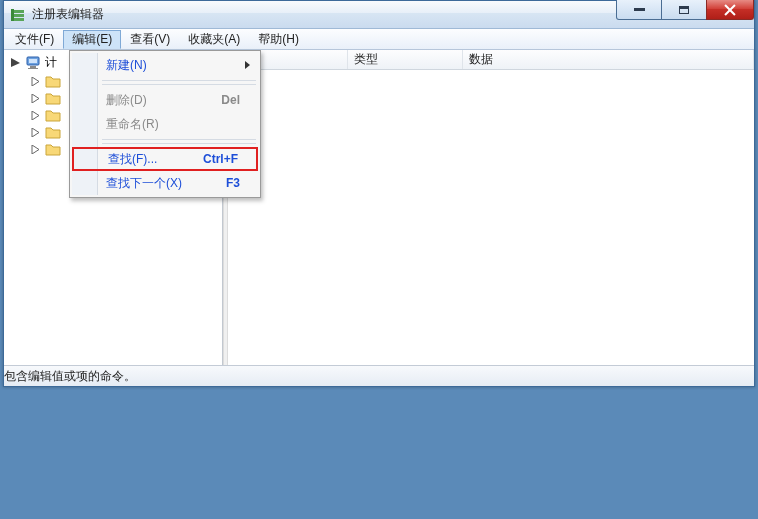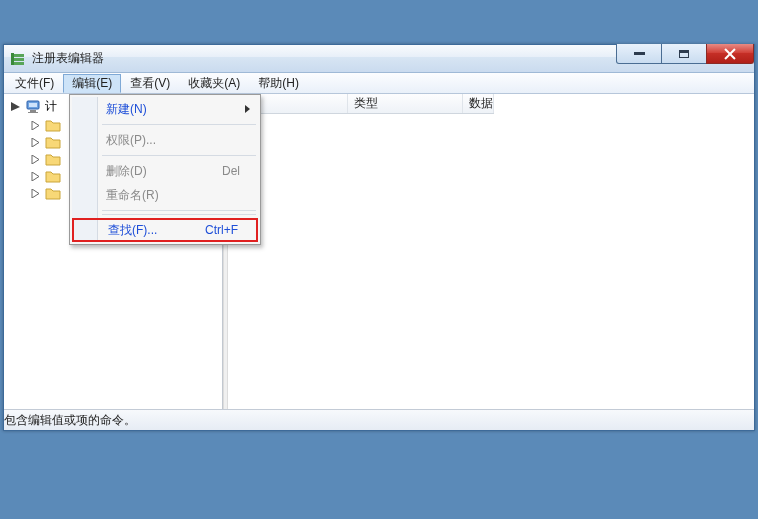--- a/index.html
+++ b/index.html
@@ -1,17 +1,17 @@
 <!DOCTYPE html>
 <html><head>
 <meta charset="utf-8">
 <style>
   * { box-sizing: border-box; margin: 0; padding: 0; font-family: "Microsoft YaHei", "SimSun", Tahoma, sans-serif; font-size: 12px; }
   body { background: #5b8ab8; padding: 0; width: 758px; height: 519px; overflow: hidden; position: relative; }
-  .window { position: absolute; left: 3px; top: 0; width: 752px; height: 387px; background: #fff; border: 1px solid #3d6a99; box-shadow: 0 0 3px rgba(0,0,0,0.3); margin-top: 44px; }
+  .window { position: absolute; left: 3px; top: 0; width: 752px; height: 387px; background: #fff; border: 1px solid #3d6a99; box-shadow: 0 0 3px rgba(0,0,0,0.3); }
   .titlebar { height: 28px; background: linear-gradient(to bottom, #f9fbfd 0%, #e7eff8 45%, #d7e5f3 46%, #cadbef 100%); border-bottom: 1px solid #9fb9d6; display: flex; align-items: center; padding-left: 6px; position: relative; }
   .titlebar .app-icon { width: 16px; height: 16px; margin-right: 6px; display: inline-flex; align-items: center; justify-content: center; color: #3a8a3a; }
   .titlebar .title-text { color: #222; font-size: 12px; }
   .win-controls { position: absolute; right: 0; top: -1px; display: flex; height: 20px; }
   .win-btn { width: 46px; height: 20px; border: 1px solid #4a6d93; border-top: none; background: linear-gradient(to bottom, #e8f1fb, #c9dcf0); display: flex; align-items: center; justify-content: center; margin-left: -1px; }
   .win-btn.min { border-bottom-left-radius: 3px; }
   .win-btn.close { background: linear-gradient(to bottom, #e78b84, #d2423a 45%, #c62f27 46%, #b01f18); border-color: #8a2a25; border-bottom-right-radius: 3px; width: 48px; }
   .win-btn span { display:inline-block; }
   .min-g { width: 11px; height: 0; border-bottom: 3px solid #2d3b4e; }
   .max-g { width: 10px; height: 8px; border: 1px solid #2d3b4e; border-top: 3px solid #2d3b4e; }
@@ -20,21 +20,21 @@
   .close-g::before { transform: rotate(45deg); }
   .close-g::after { transform: rotate(-45deg); }
 
   .menubar { height: 21px; background: linear-gradient(to bottom, #fcfdff, #e9f0f9); border-bottom: 1px solid #b6c6da; display: flex; align-items: center; padding-left: 2px; }
   .menu-item { padding: 0 9px; display: flex; align-items: center; color: #222; cursor: default; }
   .menu-item.active { background: #cde3f8; border: 1px solid #7fa9d6; border-bottom: 1px solid #cde3f8; padding: 0 8px; }
 
   .client { position: absolute; left: 0; top: 49px; right: 0; bottom: 21px; background: #fff; display: flex; }
   .tree-pane { width: 219px; border-right: 1px solid #c2c8d0; padding: 4px 0 0 6px; overflow: hidden; }
   .splitter { width: 5px; background: #f0f0f0; border-left: 1px solid #dcdcdc; border-right: 1px solid #dcdcdc; cursor: col-resize; }
-  .list-pane { flex: 1; display: flex; flex-direction: row; }
+  .list-pane { flex: 1; display: flex; flex-direction: column; }
   .list-header { height: 20px; background: linear-gradient(to bottom, #fdfdfe, #eef2f7); border-bottom: 1px solid #cfd6de; display: flex; }
   .col { border-right: 1px solid #dfe4ea; padding-left: 6px; display: flex; align-items: center; color: #222; }
   .col.name { width: 120px; }
   .col.type { width: 115px; }
   .col.data { flex: 1; }
   .list-body { flex: 1; background: #fff; }
 
   .tree-root { display: flex; align-items: center; gap: 4px; }
   .tree-exp { width: 11px; height: 11px; display:inline-flex; align-items:center; justify-content:center; color:#333; }
   .tree-exp svg { display:block; }
@@ -42,21 +42,21 @@
   .tree-node-label { color: #000; }
   .tree-children { margin-top: 2px; }
   .tree-child { display:flex; align-items:center; gap:4px; margin-left: 20px; height: 17px; }
   .folder-icon { width:16px; height:14px; display:inline-flex; }
   .folder-icon svg { display:block; }
 
   .dropdown { position: absolute; left: 65px; top: 49px; width: 192px; background: #f6f6f6; border: 1px solid #9a9a9a; box-shadow: 2px 3px 4px rgba(0,0,0,0.25); padding: 2px; }
   .dropdown .gutter { position:absolute; left:2px; top:2px; bottom:2px; width:26px; background:#eef2f7; border-right:1px solid #d5dbe3; }
   .dd-item { position:relative; height: 24px; display:flex; align-items:center; padding-left: 34px; color:#1d4ed8; }
   .dd-item.disabled { color:#8a8a8a; }
-  .dd-item .shortcut { margin-left:auto; padding-right:18px; color:inherit; }
+  .dd-item .shortcut { margin-left:auto; padding-right:18px; color:inherit;font-weight:bold; }
   .dd-item .sub-arrow { position:absolute; right:8px; top:50%; transform:translateY(-50%); width:0; height:0; border-top:4px solid transparent; border-bottom:4px solid transparent; border-left:5px solid #333; }
   .dd-sep { height: 1px; background:#d5dbe3; margin: 3px 2px 3px 30px; }
   .highlight-box { border: 2px solid #e02020; gap: 8px; }
 
   .statusbar { position:absolute; left:0; right:0; bottom:0; height:21px; background: linear-gradient(to bottom,#f7f9fc,#e6ecf4); border-top:1px solid #c3cbd6; display:flex; align-items:center; color:#222; }
 </style>
 </head>
 <body>
 
 <div class="window">
@@ -184,36 +184,37 @@
     </div>
   </div>
 
   <div class="dropdown">
     <div class="gutter"></div>
     <div class="dd-item">
       <span>新建(N)</span>
       <span class="sub-arrow"></span>
     </div>
     <div class="dd-sep"></div>
-    <div class="dd-item disabled">
-      <span>权限(P)...</span>
-    </div>
     <div class="dd-sep"></div>
     <div class="dd-item disabled">
       <span>删除(D)</span>
       <span class="shortcut">Del</span>
     </div>
     <div class="dd-item disabled">
       <span>重命名(R)</span>
     </div>
     <div class="dd-sep"></div>
     <div class="dd-sep"></div>
     <div class="dd-item highlight-box">
       <span>查找(F)...</span>
       <span class="shortcut">Ctrl+F</span>
     </div>
+    <div class="dd-item">
+      <span>查找下一个(X)</span>
+      <span class="shortcut">F3</span>
+    </div>
   </div>
 
   <div class="statusbar">
     <span>包含编辑值或项的命令。</span>
   </div>
 
 </div>
 
 </body></html>

